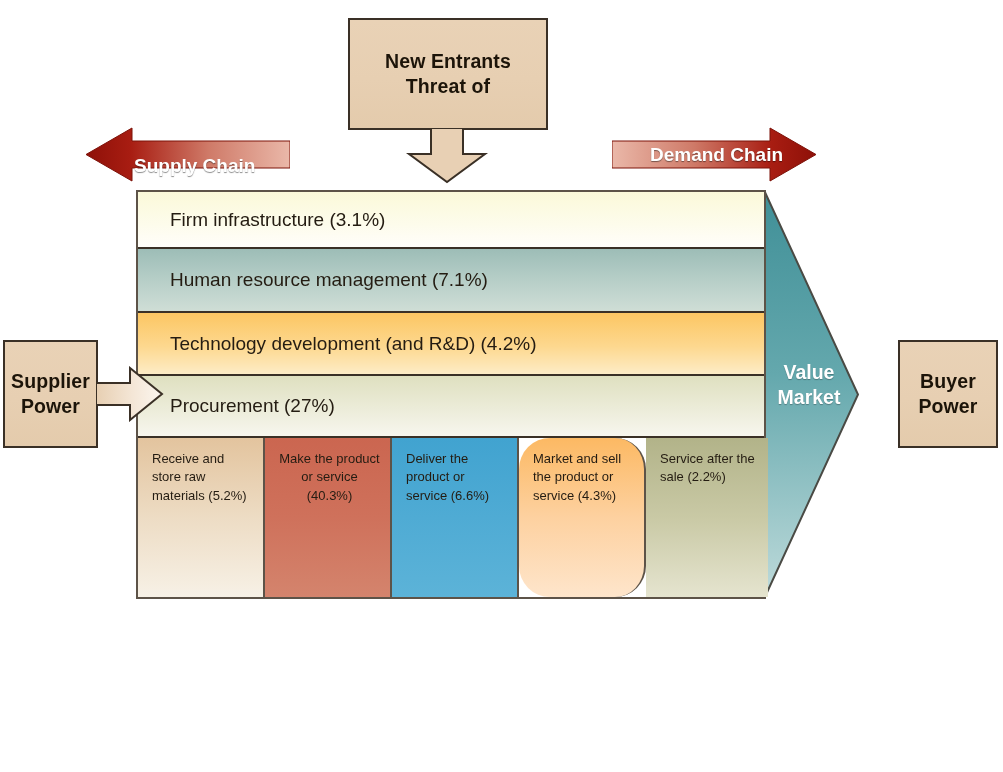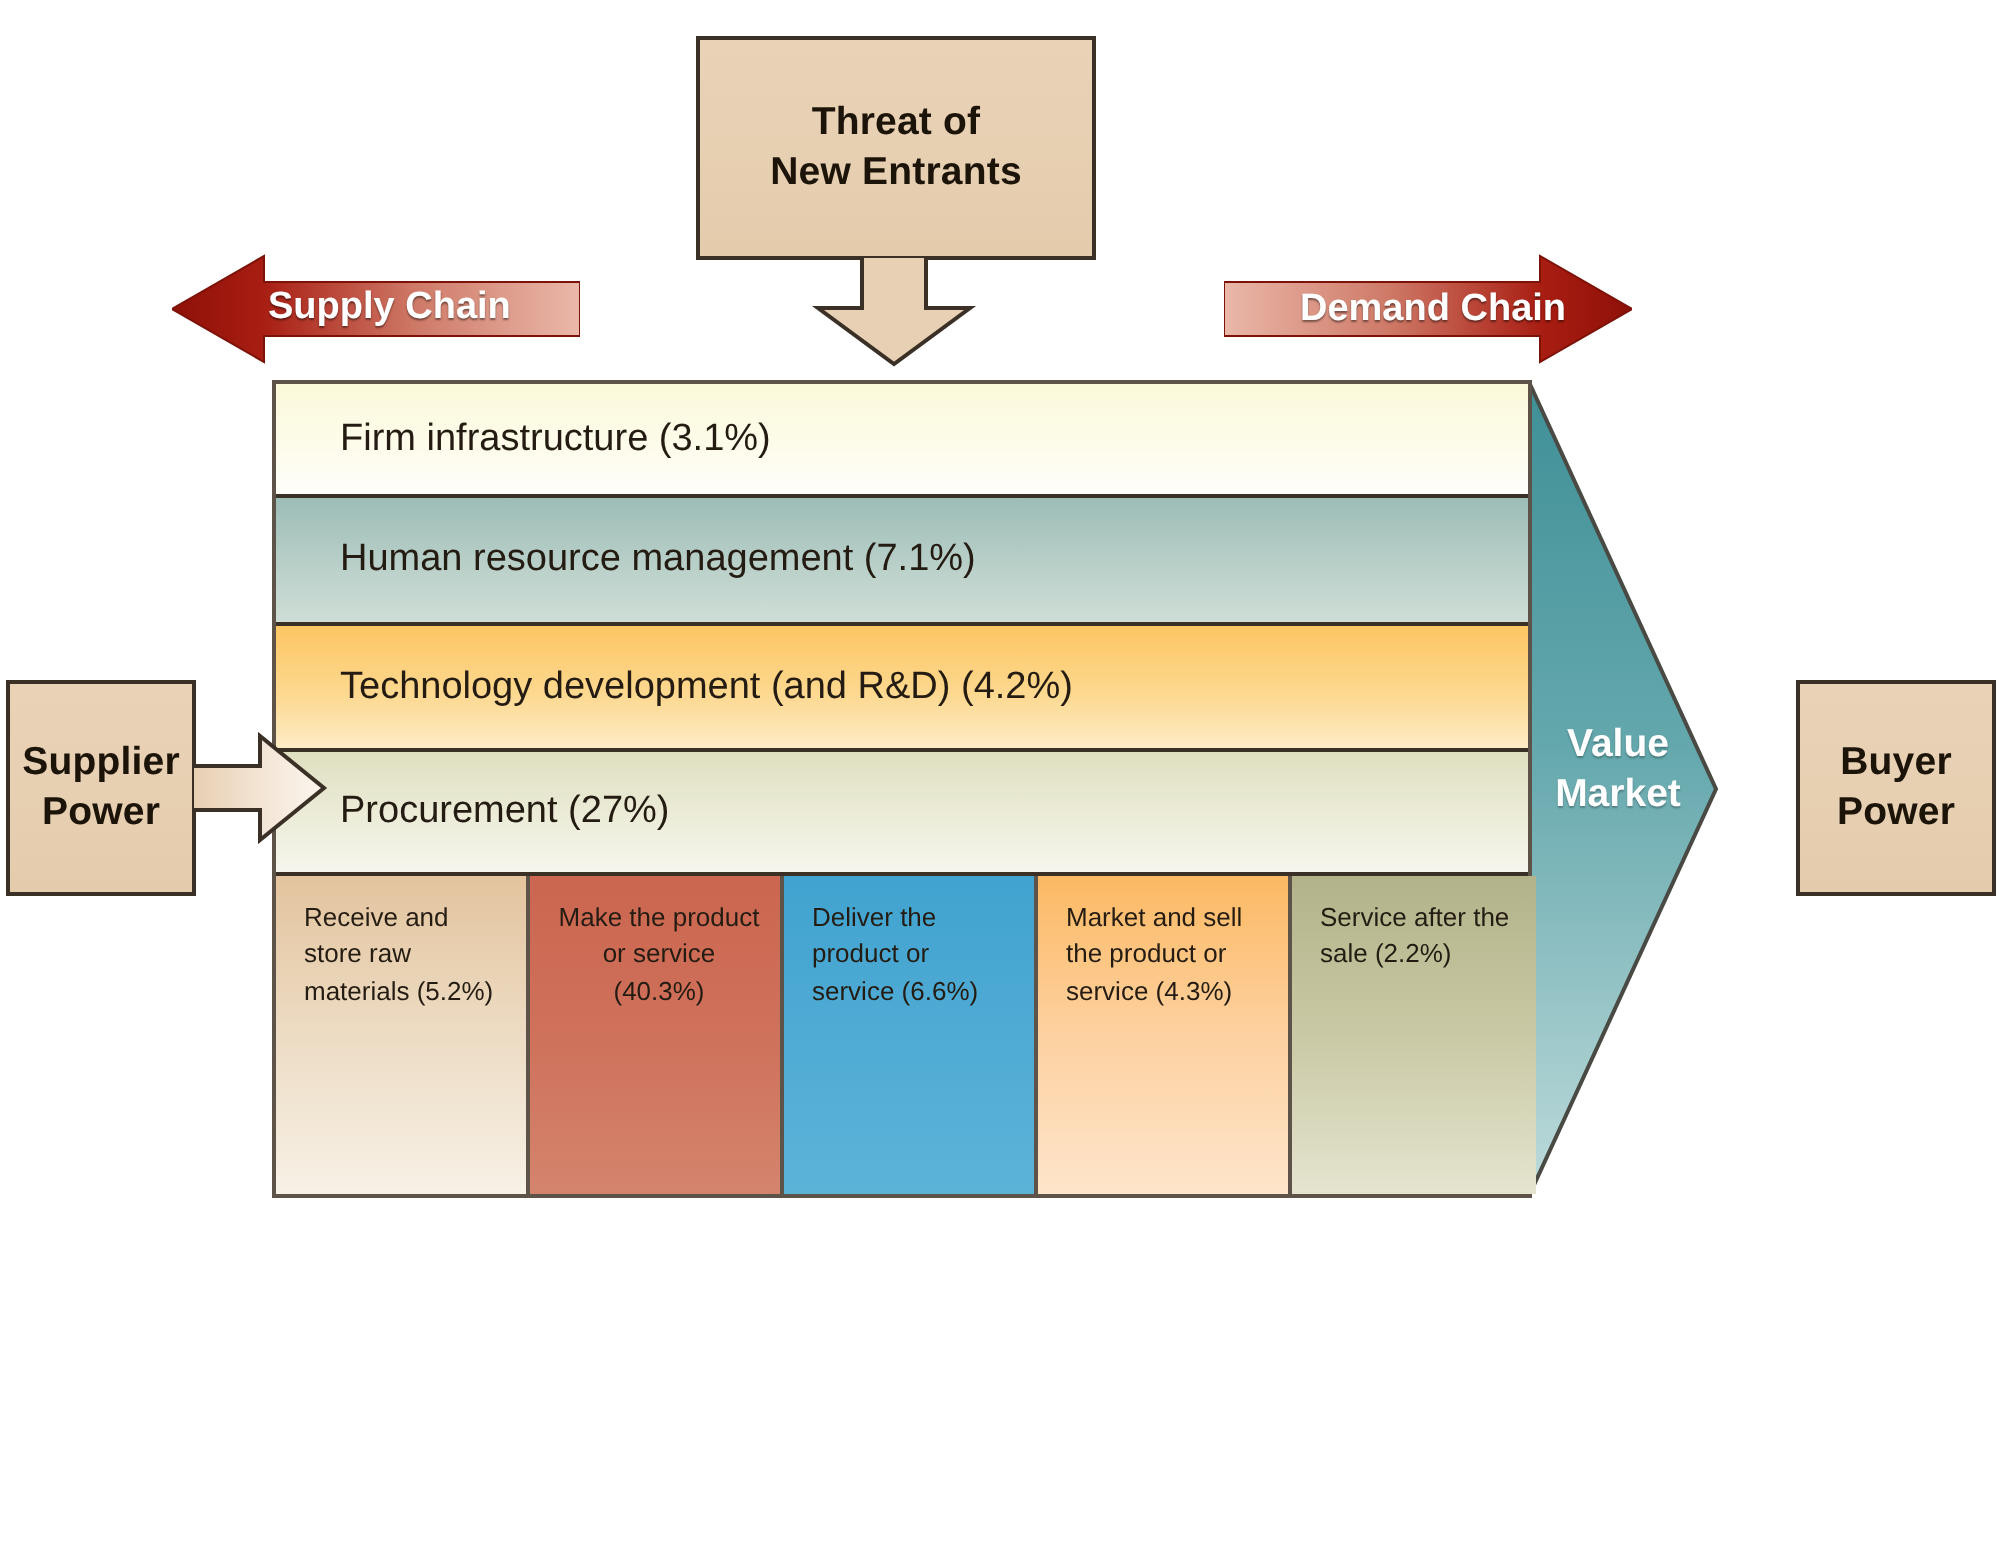--- a/index.html
+++ b/index.html
@@ -122,21 +122,21 @@
     line-height:1.42;
     color:#241c12;
     width:127px;
     flex:0 0 127px;
     overflow:hidden;
   }
   .primary-col:last-child{border-right:none;width:122px;flex:0 0 122px;}
   #col-receive{background:linear-gradient(180deg,#e3c49e 0%, #eddcc4 50%, #f7f1e6 100%);}
   #col-make{background:linear-gradient(180deg,#cb6650 0%, #cf715b 50%, #d4846d 100%);text-align:center;}
   #col-deliver{background:linear-gradient(180deg,#41a3d0 0%, #4fabd4 50%, #5cb3d8 100%);}
-  #col-market{background:linear-gradient(180deg,#fcb963 0%, #fdd1a0 50%, #fee5cb 100%);}
+  #col-market{background:linear-gradient(180deg,#fcb963 0%, #fdd1a0 50%, #fee5cb 100%);border-radius:31px;}
   #col-service{background:linear-gradient(180deg,#b2b389 0%, #c9c9a5 50%, #e5e4cf 100%);}
 
   
   #value-added-wrap{
     left:764px; top:190px; width:96px; height:409px;
   }
   #value-added-label{
     position:absolute;
     left:770px; top:360px;
     width:78px;
@@ -149,40 +149,40 @@
     pointer-events:none;
   }
 </style>
 </head>
 <body>
 
 <div id="stage">
 
   <div class="abs force-box" id="top-box">
     <div class="lines">
+      <div>New Entrants</div>
       <div>Threat of</div>
-      <div>New Entrants</div>
     </div>
   </div>
   <svg class="abs" id="top-arrow" viewBox="0 0 84 56" preserveAspectRatio="none">
     <polygon points="26,0 58,0 58,26 80,26 42,54 4,26 26,26" fill="#e8d0b4" stroke="#3a3026" stroke-width="2" stroke-linejoin="miter"></polygon>
   </svg>
 
   <svg class="abs" id="supply-chain-arrow" viewBox="0 0 204 55" preserveAspectRatio="none">
     <defs>
       <linearGradient id="gradSupply" x1="0" y1="0" x2="1" y2="0">
         <stop offset="0%" stop-color="#8e1008"></stop>
         <stop offset="22%" stop-color="#a81d12"></stop>
         <stop offset="60%" stop-color="#cf7a68"></stop>
         <stop offset="100%" stop-color="#eab8a9"></stop>
       </linearGradient>
     </defs>
     <polygon points="0,27.5 46,1 46,14 204,14 204,41 46,41 46,54" fill="url(#gradSupply)" stroke="#7d1209" stroke-width="1"></polygon>
   </svg>
-  <div class="chain-label" id="supply-chain-label" style="left:134px;top:126px;">Supply Chain</div>
+  <div class="chain-label" id="supply-chain-label" style="left:134px;top:138px;">Supply Chain</div>
 
   <svg class="abs" id="demand-chain-arrow" viewBox="0 0 204 55" preserveAspectRatio="none">
     <defs>
       <linearGradient id="gradDemand" x1="0" y1="0" x2="1" y2="0">
         <stop offset="0%" stop-color="#eab8a9"></stop>
         <stop offset="40%" stop-color="#cf7a68"></stop>
         <stop offset="78%" stop-color="#a81d12"></stop>
         <stop offset="100%" stop-color="#8e1008"></stop>
       </linearGradient>
     </defs>

